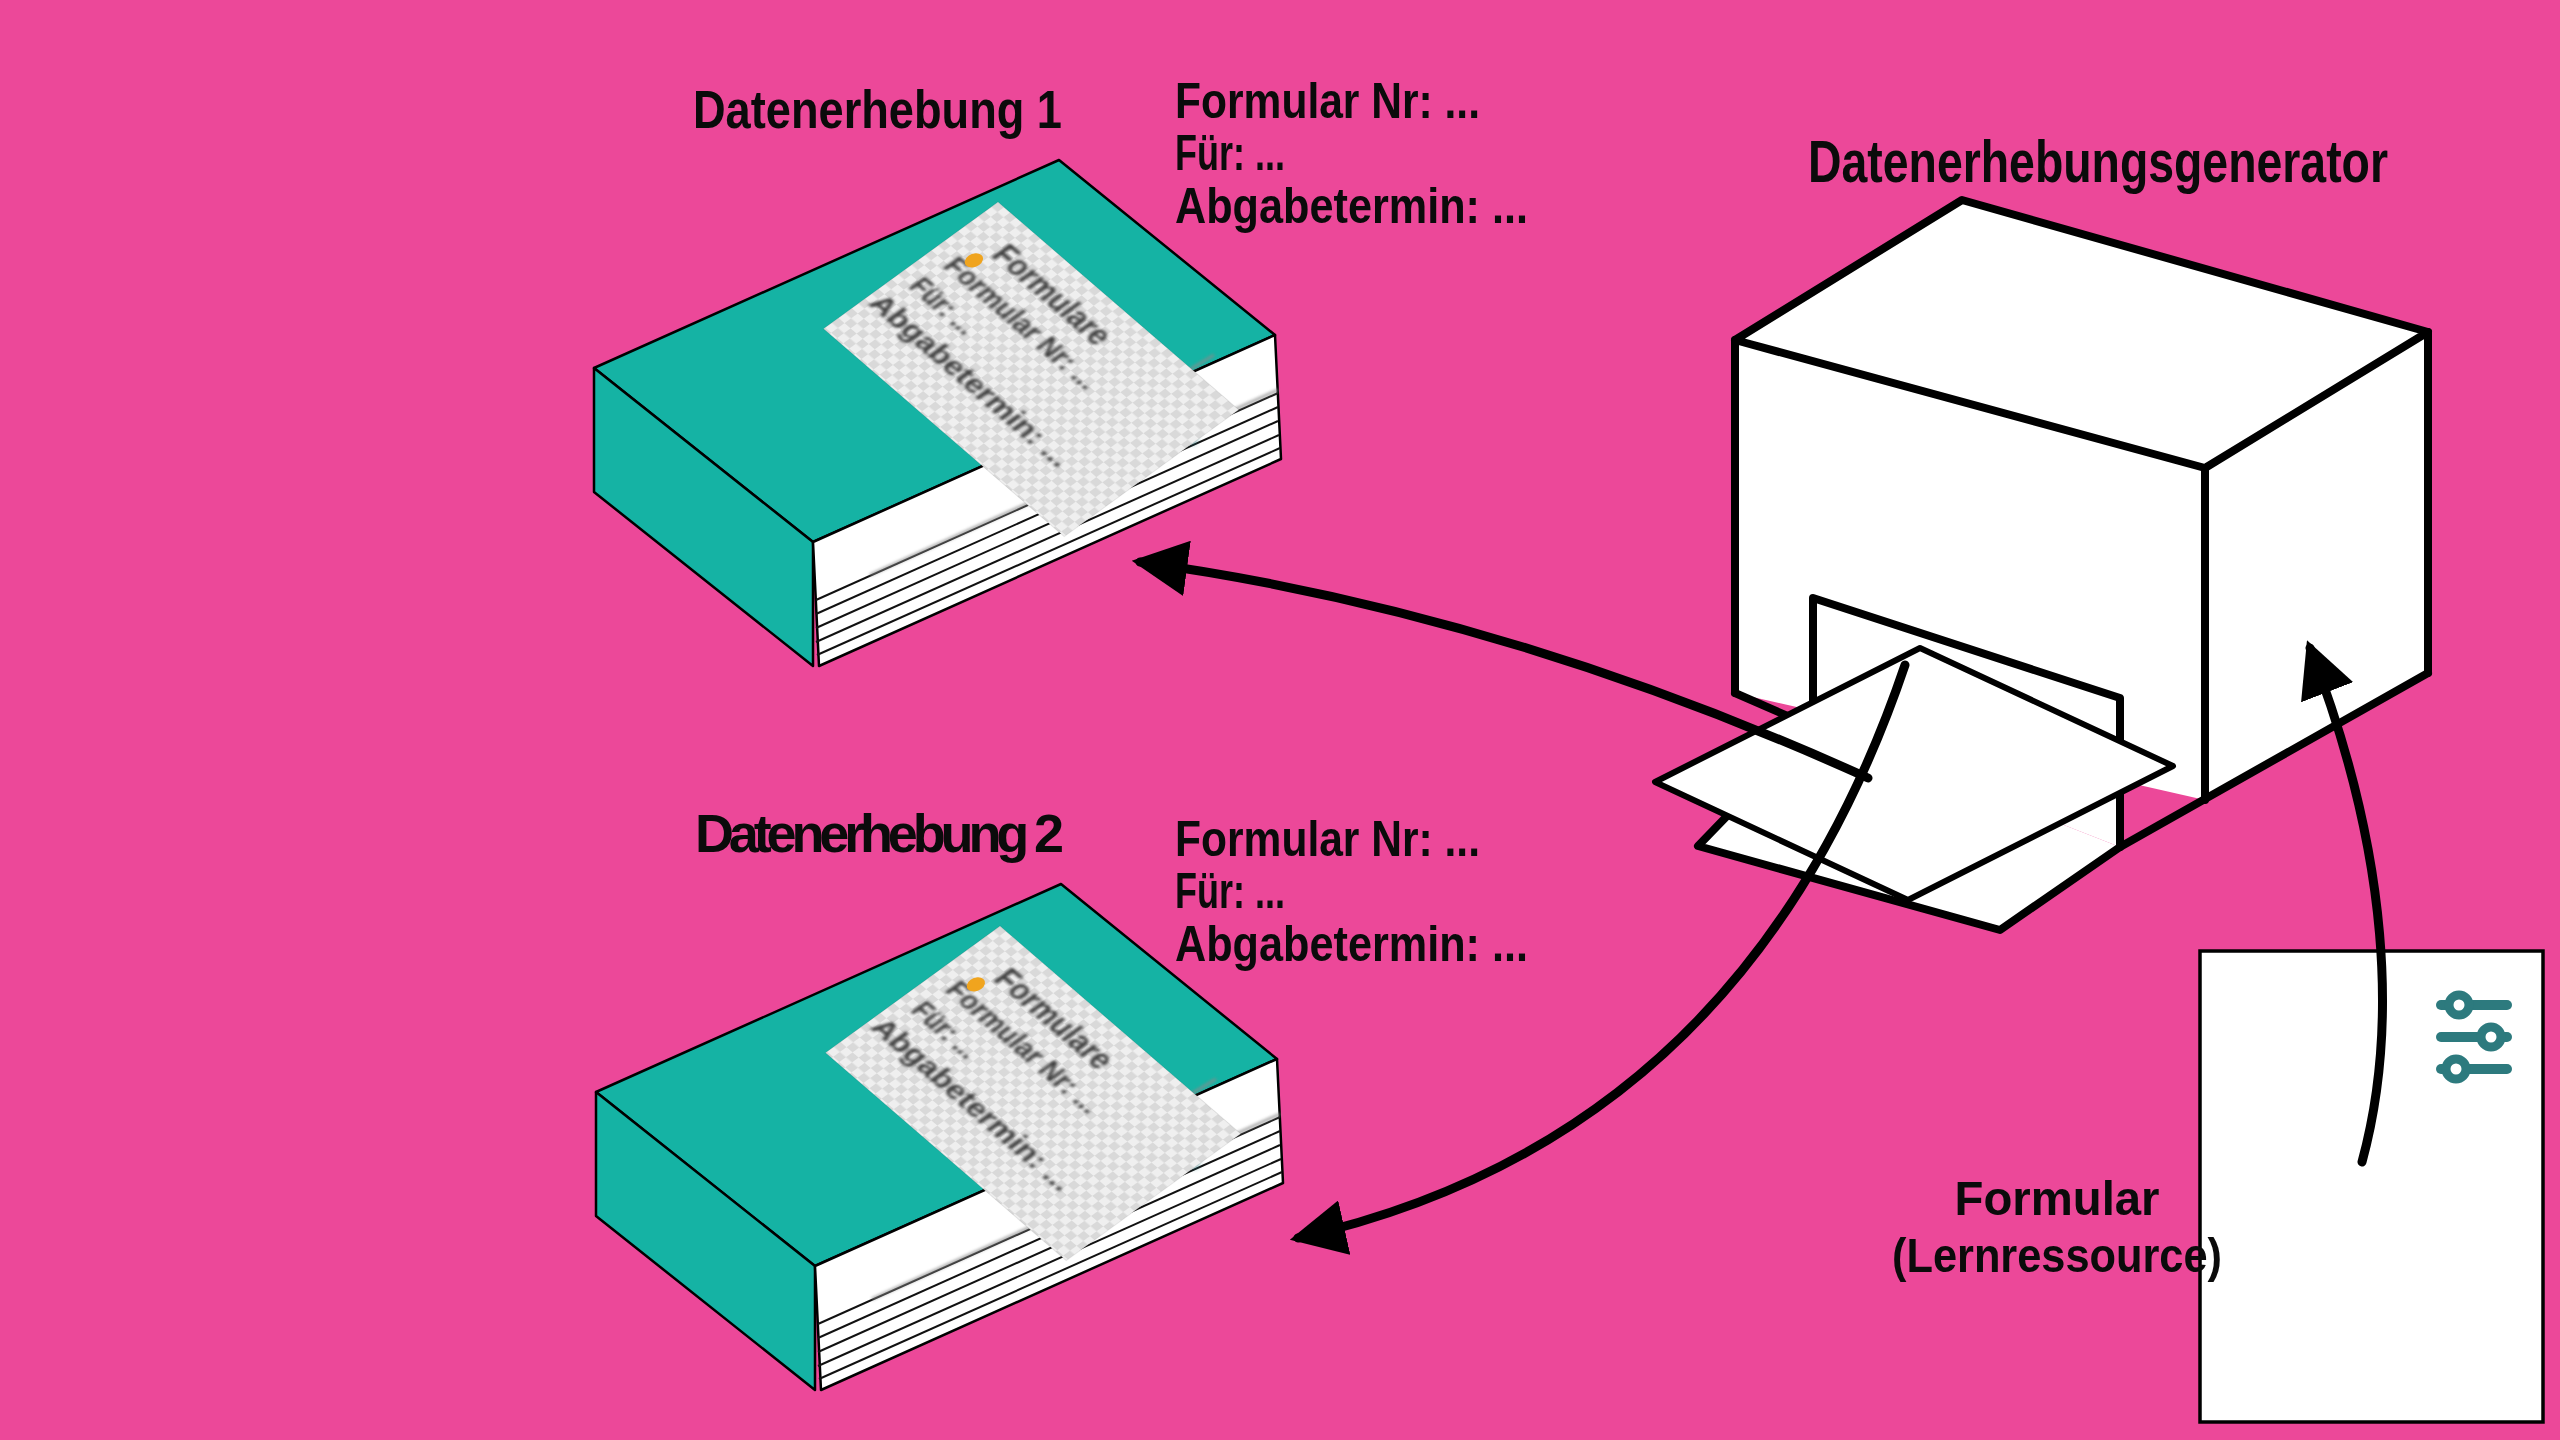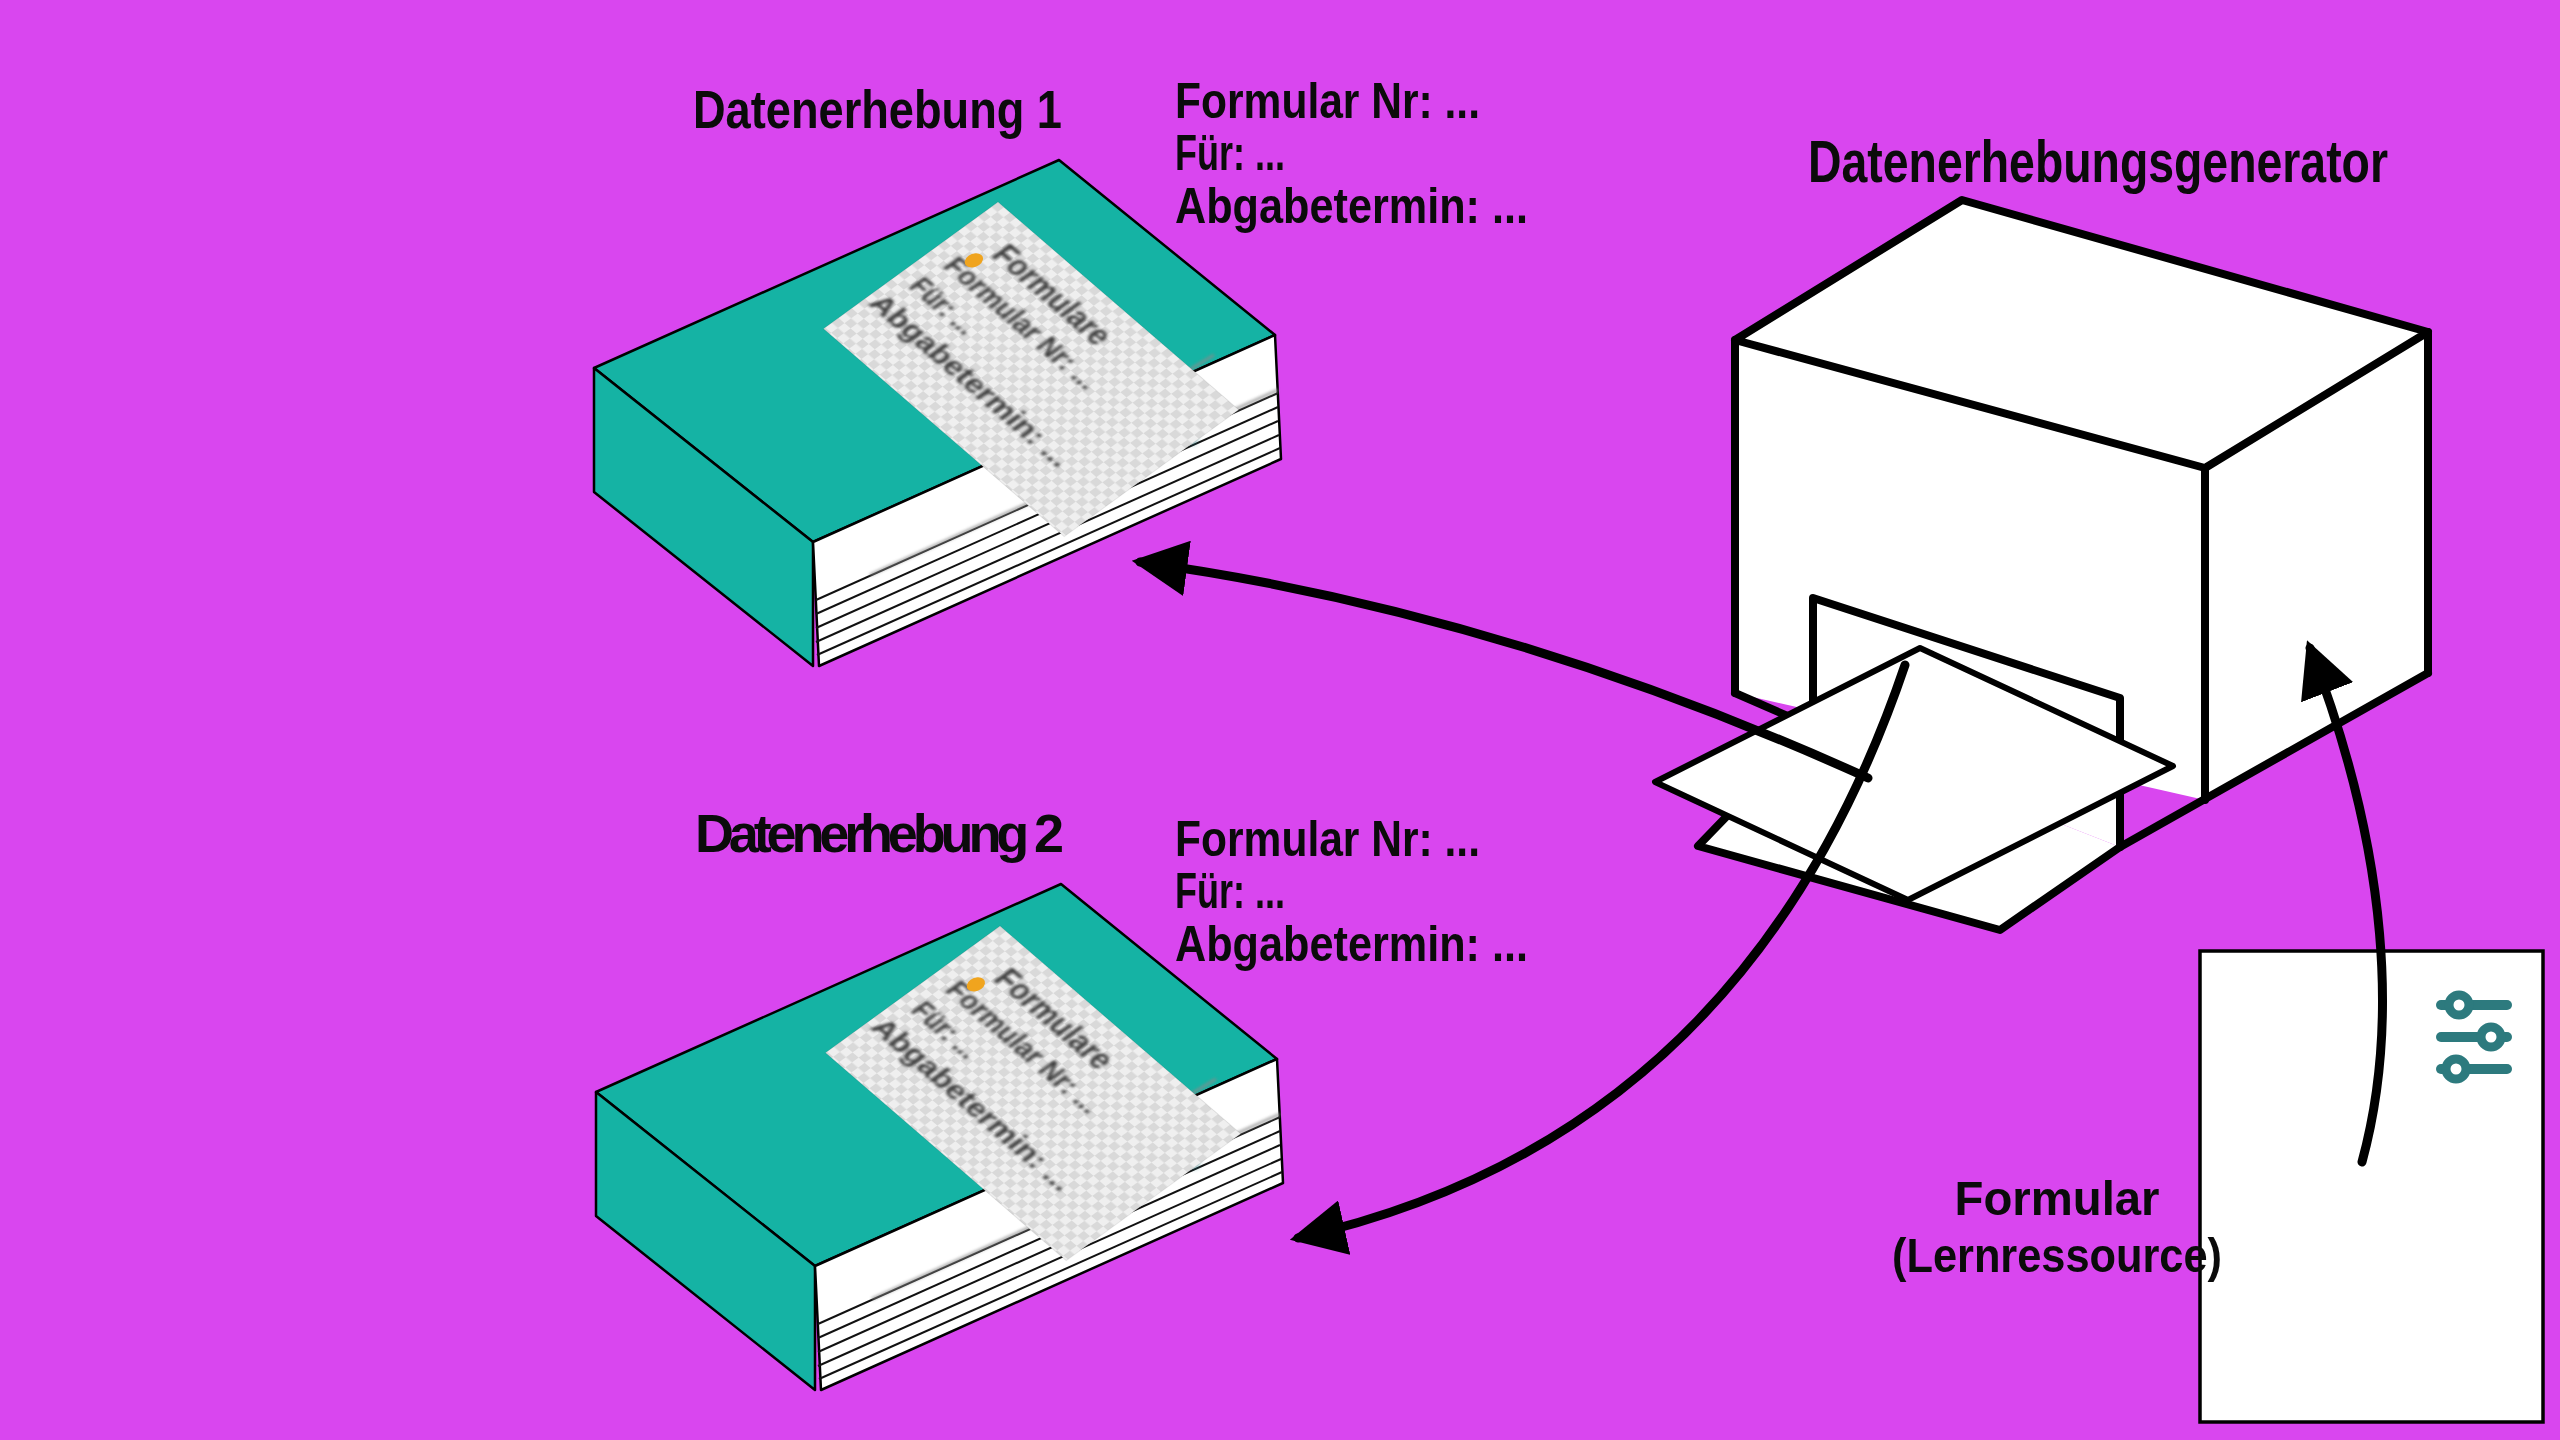--- a/index.html
+++ b/index.html
@@ -1,16 +1,16 @@
 <!DOCTYPE html>
 <html><head>
 <meta charset="utf-8">
 <style>
   html,body{margin:0;padding:0;background:#ffffff;}
-  .stage{width:2560px;height:1440px;position:relative;background:#d946ef;overflow:hidden;}
+  .stage{width:2560px;height:1440px;position:relative;background:#ec4899;overflow:hidden;}
   svg{display:block;}
   .t{font-family:"Liberation Sans",sans-serif;font-weight:bold;fill:#0b0b0b;}
   .labelline{font-family:"Liberation Sans",sans-serif;font-weight:bold;}
 </style>
 </head>
 <body>
 
 <div class="stage">
 <svg width="2560" height="1440" viewBox="0 0 2560 1440" xmlns="http://www.w3.org/2000/svg">
   <defs>

